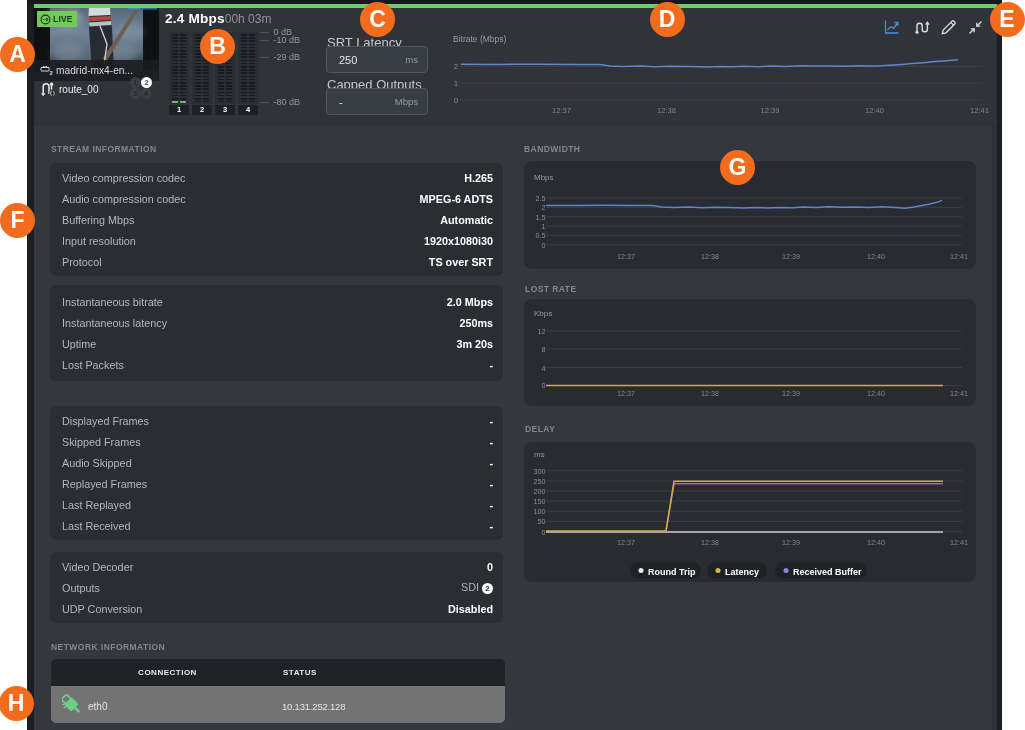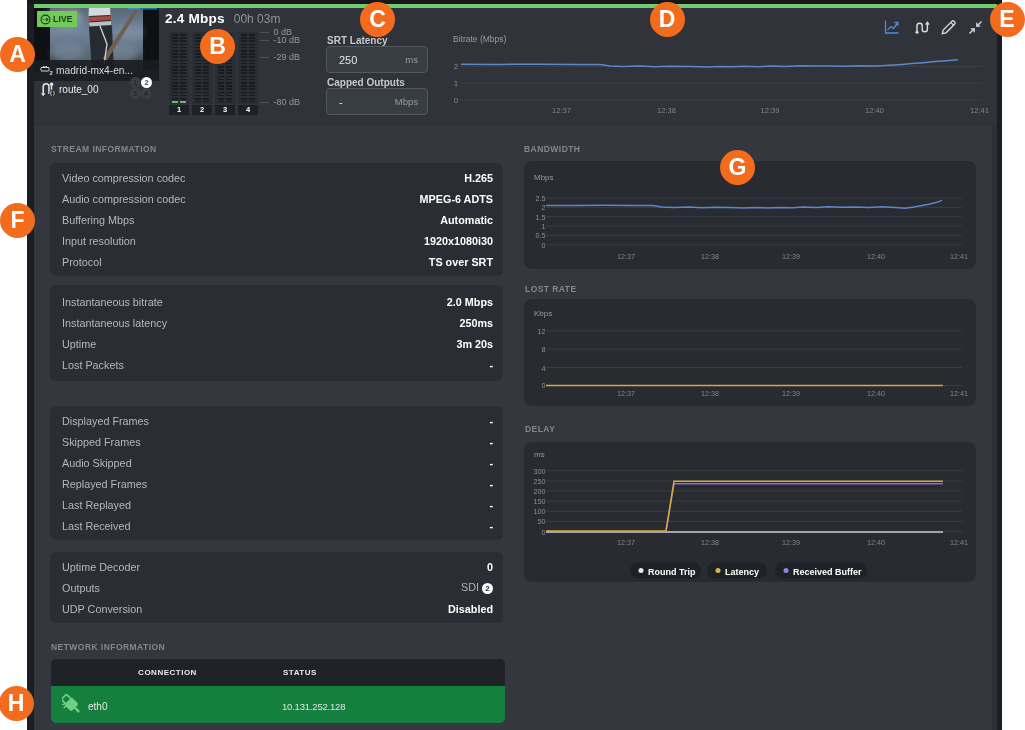--- a/index.html
+++ b/index.html
@@ -17,21 +17,21 @@
   .row .k { font-size:10.8px; color:#b5b7bb; flex:1; }
   .row .v { font-size:10.8px; color:#ffffff; font-weight:bold; text-align:right; }
   .cpanel { position:absolute; left:524px; width:452px; background:#282b31; border-radius:8px; }
   .circ { position:absolute; width:35px; height:35px; border-radius:50%; background:#f36c1e; color:#fff; font-size:23px; font-weight:bold; display:flex; align-items:center; justify-content:center; z-index:50; }
   .meter { top:0; width:20px; height:72.5px; background:#2a2d33; }
   .meter::before, .meter::after { content:""; position:absolute; top:2px; bottom:2px; width:6.6px;
     background:repeating-linear-gradient(180deg,#191c21 0px,#191c21 1.7px,transparent 1.7px,transparent 3.2px); }
   .meter::before { left:2.6px; } .meter::after { left:10.9px; }
   .mlab { top:73.5px; width:20px; height:9.5px; background:#1d2025; color:#fff; font-size:7.5px; font-weight:bold; text-align:center; line-height:10px; }
   .dbl { font-size:9px; color:#94979b; line-height:10px; }
-  .inlab { font-size:10px; color:#c6c8cb;font-weight:bold; }
+  .inlab { font-size:13px; color:#c6c8cb; }
   .inbox { width:102px; height:27px; border:1px solid #53575e; border-radius:4px; background:#383c43; display:flex; align-items:center; padding:0 9px 0 12px; }
 </style>
 </head>
 <body>
 <div id="page">
   <div id="win"></div>
   <div id="content"></div>
   <div id="topblack"></div>
   <div id="topgreen"></div>
   <div id="header"></div>
@@ -102,21 +102,21 @@
       <ellipse cx="12.4" cy="12.2" rx="0.9" ry="2.2" fill="#16181c"></ellipse>
     </svg>
   </div>
   <div class="abs" style="left:59px;top:84px;font-size:10px;color:#eceded;">route_00</div>
   <div class="abs" style="left:130px;top:77px;width:22px;height:23px;">
     <div class="abs" style="left:0;top:0;width:10.5px;height:10.5px;border-radius:50%;background:#3a3e45;color:#24272c;font-size:7px;font-weight:bold;display:flex;align-items:center;justify-content:center;">1</div>
     <div class="abs" style="left:10.8px;top:-0.5px;width:11.5px;height:11.5px;border-radius:50%;background:#ffffff;color:#3c4852;font-size:7.5px;font-weight:bold;display:flex;align-items:center;justify-content:center;">2</div>
     <div class="abs" style="left:0;top:11.4px;width:10.5px;height:10.5px;border-radius:50%;background:#3a3e45;color:#24272c;font-size:7px;font-weight:bold;display:flex;align-items:center;justify-content:center;">3</div>
     <div class="abs" style="left:10.8px;top:11.4px;width:10.5px;height:10.5px;border-radius:50%;background:#3a3e45;color:#24272c;font-size:7px;font-weight:bold;display:flex;align-items:center;justify-content:center;">4</div>
   </div>
-  <div class="abs" style="left:165px;top:11px;font-size:13.6px;font-weight:bold;letter-spacing:0.2px;color:#fff;">2.4 Mbps<span style="font-size:12px;font-weight:normal;letter-spacing:0;color:#8f9296;margin-left:9px;">00h 03m</span></div>
+  <div class="abs" style="left:165px;top:11px;font-size:13.6px;font-weight:bold;letter-spacing:0.2px;color:#fff;">2.4 Mbps<span style="font-size:12px;font-weight:normal;letter-spacing:0;color:#8f9296;">00h 03m</span></div>
 
   <div class="abs" style="left:169px;top:31.5px;">
     <div class="abs meter" style="left:0px;"></div>
     <div class="abs meter" style="left:23px;"></div>
     <div class="abs meter" style="left:46px;"></div>
     <div class="abs meter" style="left:69px;"></div>
     <div class="abs" style="left:2.6px;top:69px;width:6.6px;height:2.2px;background:#6cb763;z-index:3;"></div>
     <div class="abs" style="left:10.9px;top:69px;width:6.6px;height:2.2px;background:#6cb763;z-index:3;"></div>
     <div class="abs mlab" style="left:0px;">1</div>
     <div class="abs mlab" style="left:23px;">2</div>
@@ -250,39 +250,39 @@
         <span class="k">Last Replayed</span>
         <span class="v">-</span>
       </div>
     <div class="row">
         <span class="k">Last Received</span>
         <span class="v">-</span>
       </div>
   </div>
   <div class="panel" style="top:552px;">
     <div class="row">
-        <span class="k">Uptime Decoder</span>
+        <span class="k">Video Decoder</span>
         <span class="v">0</span>
       </div>
     <div class="row">
         <span class="k">Outputs</span>
         <span class="v" style="color:#b0b2b6;font-weight:normal;">SDI <span style="display:inline-block;width:11px;height:11px;border-radius:50%;background:#fff;color:#26292e;font-size:8px;font-weight:bold;text-align:center;line-height:11.5px;vertical-align:-0.5px;">2</span></span>
       </div>
     <div class="row">
         <span class="k">UDP Conversion</span>
         <span class="v">Disabled</span>
       </div>
   </div>
   <div class="seclabel" style="left:51px;top:642px;">NETWORK INFORMATION</div>
   <div class="abs" style="left:51px;top:659px;width:454px;height:64px;border-radius:5px;overflow:hidden;">
     <div style="height:27px;background:#1f2226;display:flex;align-items:center;text-align:center;">
       <span style="font-size:8px;font-weight:bold;letter-spacing:0.5px;color:#e8e9ea;margin-left:11px;width:211px;">CONNECTION</span>
       <span style="font-size:8px;font-weight:bold;letter-spacing:0.5px;color:#e8e9ea;margin-left:10px;">STATUS</span>
     </div>
-    <div style="height:37px;background:#15803d;display:flex;align-items:center;">
+    <div style="height:37px;background:#737373;display:flex;align-items:center;">
       <svg width="19" height="21" viewBox="0 0 19 21" style="margin-left:11px;">
         <g transform="rotate(-45 9.5 10)" fill="#6dce84">
           <rect x="5.6" y="-0.5" width="7.2" height="7.2" fill="none" stroke="#6dce84" stroke-width="1.7"></rect>
           <rect x="3.8" y="5.2" width="10.8" height="10" rx="2"></rect>
           <rect x="7.9" y="14.8" width="2.6" height="6.5" rx="1.2"></rect>
         </g>
         <path d="M0.6 10.6 l2.7 -0.9 M2.1 13.6 l2.2 -1.7" stroke="#6dce84" stroke-width="1.4" stroke-linecap="round"></path>
       </svg>
       <span style="font-size:10px;color:#e3e4e6;margin-left:7px;width:184px;position:relative;top:2px;">eth0</span>
       <span style="font-size:9.5px;color:#e3e4e6;margin-left:10px;letter-spacing:-0.2px;position:relative;top:2px;">10.131.252.128</span>

